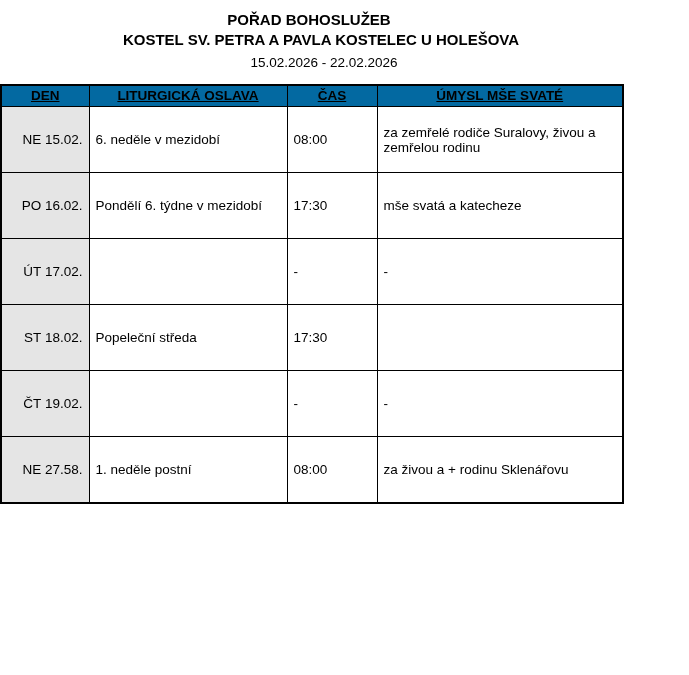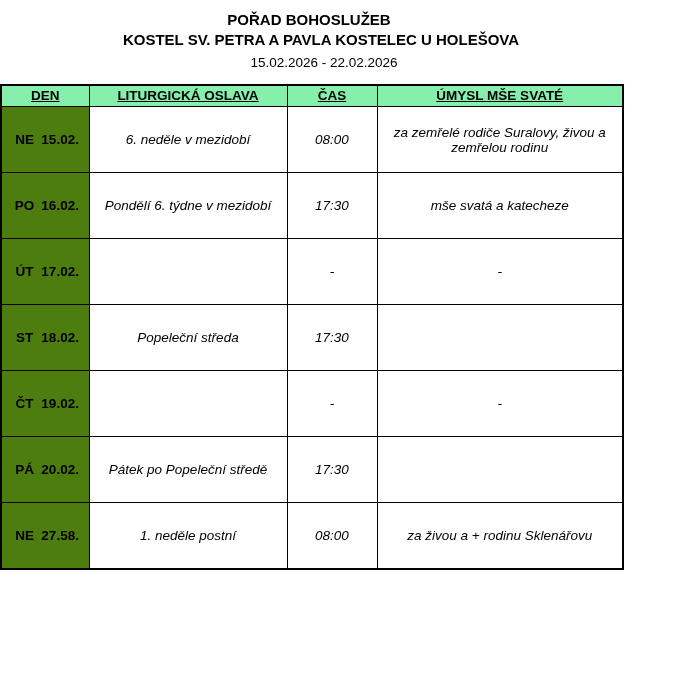--- a/index.html
+++ b/index.html
@@ -43,41 +43,39 @@
   }
   table.schedule th,
   table.schedule td {
     border: 1px solid #000000;
     font-size: 13.5px;
     padding: 2px 6px;
     box-sizing: border-box;
     vertical-align: middle;
   }
   table.schedule th {
-    background: #86efac;
+    background: #0369a1;
     font-weight: bold;
     text-decoration: underline;
     text-align: center;
     height: 22px;
     padding: 1px 4px;
   }
   col.col-day   { width: 88px;  }
   col.col-celeb { width: 198px; }
   col.col-time  { width: 90px;  }
   col.col-int   { width: 246px; }
   td.day-cell {
-    background: #4d7c0f;
-    font-weight: bold;
-    text-align: center;
+    background: #e5e5e5;
+    font-weight: normal;
+    text-align: right;
     white-space: nowrap;
   }
   td.day-cell .day-abbr { display: inline-block; min-width: 26px; }
   td.celeb-cell, td.time-cell, td.int-cell {
-    text-align: center;
-    font-style: italic;
   }
   tr.data-row { height: 66px; }
 </style>
 </head>
 <body>
 
 <div class="page">
 
   <div class="doc-header">
     <div class="doc-title">POŘAD BOHOSLUŽEB</div>
@@ -125,26 +123,20 @@
         <td class="time-cell">17:30</td>
         <td class="int-cell"></td>
       </tr>
       <tr class="data-row">
         <td class="day-cell"><span class="day-abbr">ČT</span> <span>19.02.</span></td>
         <td class="celeb-cell"></td>
         <td class="time-cell">-</td>
         <td class="int-cell">-</td>
       </tr>
       <tr class="data-row">
-        <td class="day-cell"><span class="day-abbr">PÁ</span> <span>20.02.</span></td>
-        <td class="celeb-cell">Pátek po Popeleční středě</td>
-        <td class="time-cell">17:30</td>
-        <td class="int-cell"></td>
-      </tr>
-      <tr class="data-row">
         <td class="day-cell"><span class="day-abbr">NE</span> <span>27.58.</span></td>
         <td class="celeb-cell">1. neděle postní</td>
         <td class="time-cell">08:00</td>
         <td class="int-cell">za živou a + rodinu Sklenářovu</td>
       </tr>
     </tbody>
   </table>
 
 </div>
 

